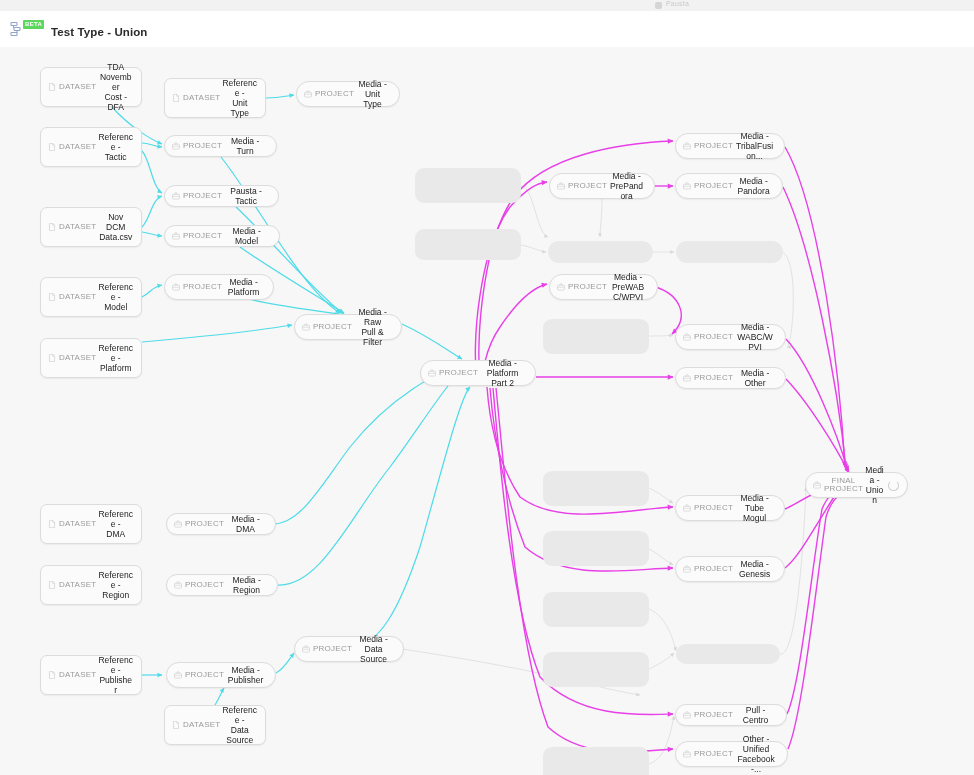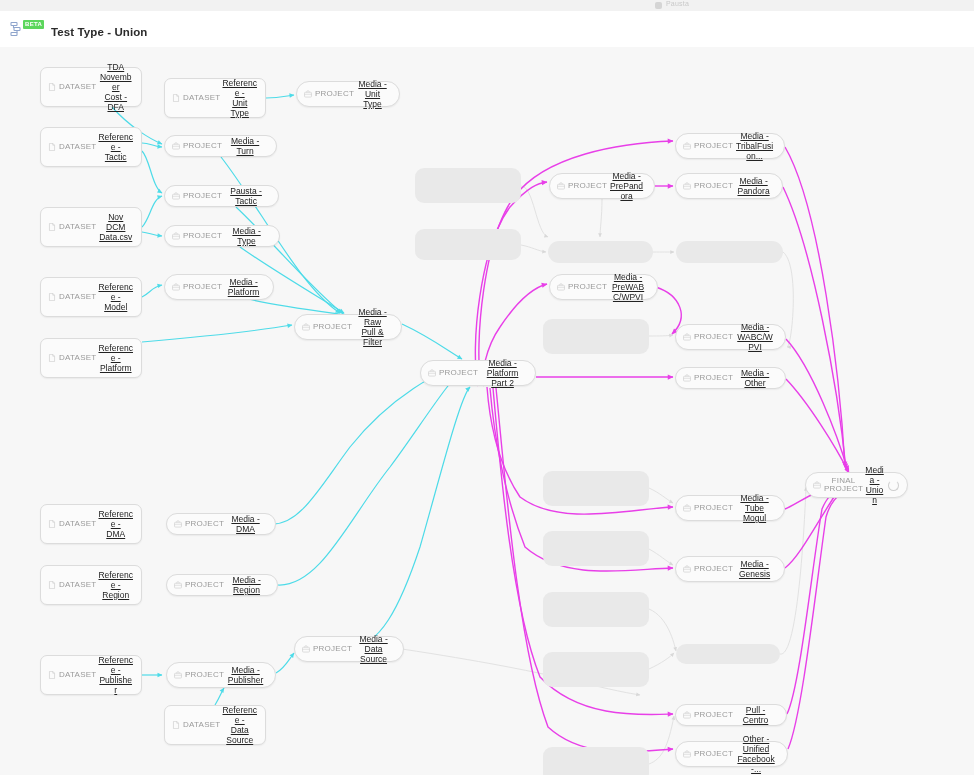--- a/index.html
+++ b/index.html
@@ -86,21 +86,20 @@
   }
   .node .kind .ktext{line-height:1.05;text-align:center;}
   .node .label{
     flex:1 1 auto;
     font-size:8.5px;color:#222;
     text-align:center;
     line-height:1.18;
     padding:0 2px;
     white-space:pre-line;
     word-break:break-word;
-    text-decoration:underline;
   }
   .node .spinner{
     flex:0 0 auto;width:9px;height:9px;margin-left:2px;
     border:1.2px solid #cfcfcf;border-top-color:transparent;
     border-radius:50%;
   }
   .node.final .kind .ktext{font-size:8px;}
   
   .skeleton{
     position:absolute;
@@ -294,21 +293,21 @@
       </div>
       <div class="node project" style="left: 164px; top: 178px; width: 116px; height: 22px;">
         <span class="kind">
           <svg class="gi" viewBox="0 0 12 12" aria-hidden="true">
             <rect x="0.8" y="3.4" width="10.4" height="7.2" rx="1.3" fill="none" stroke="#a8a8a8" stroke-width="0.9"></rect>
             <path d="M4.2,3.4 v-1.1 a1,1 0 0 1 1,-1 h1.6 a1,1 0 0 1 1,1 v1.1" fill="none" stroke="#a8a8a8" stroke-width="0.9"></path>
             <path d="M0.8,6.4 h10.4" stroke="#a8a8a8" stroke-width="0.8"></path>
           </svg>
           <span class="ktext" style="white-space: pre-line;">PROJECT</span>
         </span>
-        <span class="label">Media - Type</span>
+        <span class="label">Media - Model</span>
       </div>
       <div class="node dataset" style="left: 40px; top: 230px; width: 102px; height: 40px;">
         <span class="kind">
           <svg class="gi" viewBox="0 0 10 12" aria-hidden="true">
             <path d="M1.2,0.6 h5 l2.6,2.6 v8.2 h-7.6 z" fill="none" stroke="#a8a8a8" stroke-width="0.9"></path>
             <path d="M6.2,0.6 v2.7 h2.6" fill="none" stroke="#a8a8a8" stroke-width="0.9"></path>
           </svg>
           <span class="ktext" style="white-space: pre-line;">DATASET</span>
         </span>
         <span class="label">Reference -

